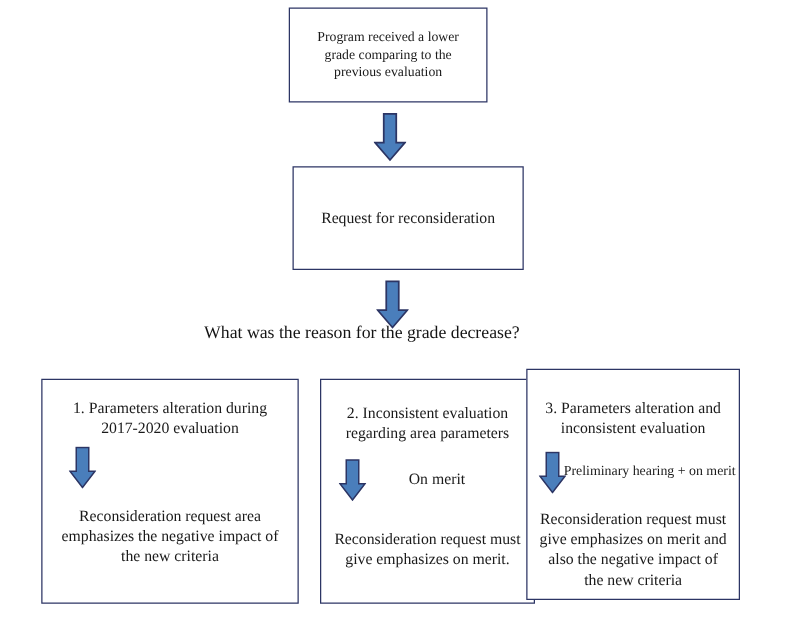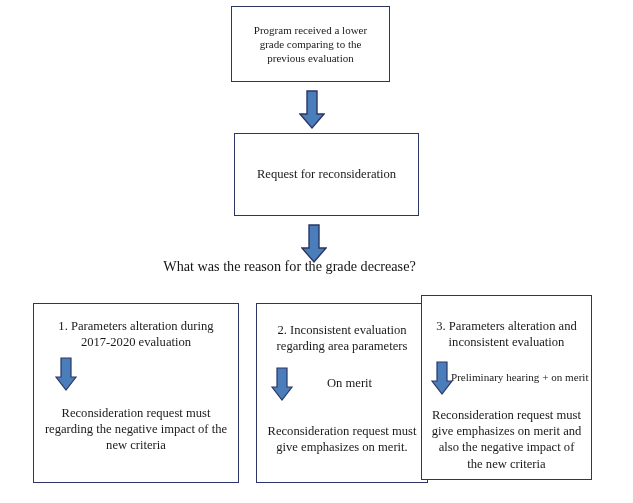--- a/index.html
+++ b/index.html
@@ -170,21 +170,21 @@
 
   <div class="question-line">What was the reason for the grade decrease?</div>
 
   <div class="node-box" id="box-option-1">
     <div class="opt-heading">1.   Parameters alteration during 2017-2020 evaluation</div>
     <div class="mid-band">
       <svg class="small-arrow" viewBox="0 0 22 34">
         <polygon points="6,1 16,1 16,20 21,20 11,33 1,20 6,20" fill="#4a7ebb" stroke="#2c3564" stroke-width="1.2"></polygon>
       </svg>
     </div>
-    <div class="opt-body">Reconsideration request must regarding the negative impact of the new criteria</div>
+    <div class="opt-body">Reconsideration request area emphasizes the negative impact of the new criteria</div>
   </div>
 
   <div class="node-box" id="box-option-2">
     <div class="opt-heading">2. Inconsistent evaluation regarding area parameters</div>
     <div class="mid-band">
       <svg class="small-arrow" viewBox="0 0 22 34">
         <polygon points="6,1 16,1 16,20 21,20 11,33 1,20 6,20" fill="#4a7ebb" stroke="#2c3564" stroke-width="1.2"></polygon>
       </svg>
       <span class="mid-label">On merit</span>
     </div>

